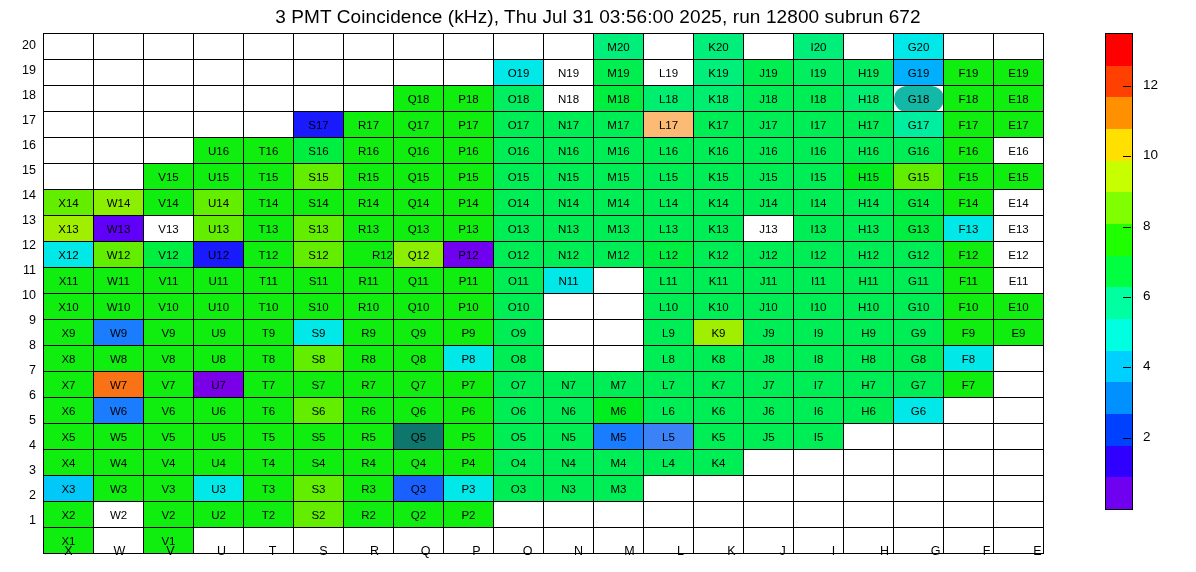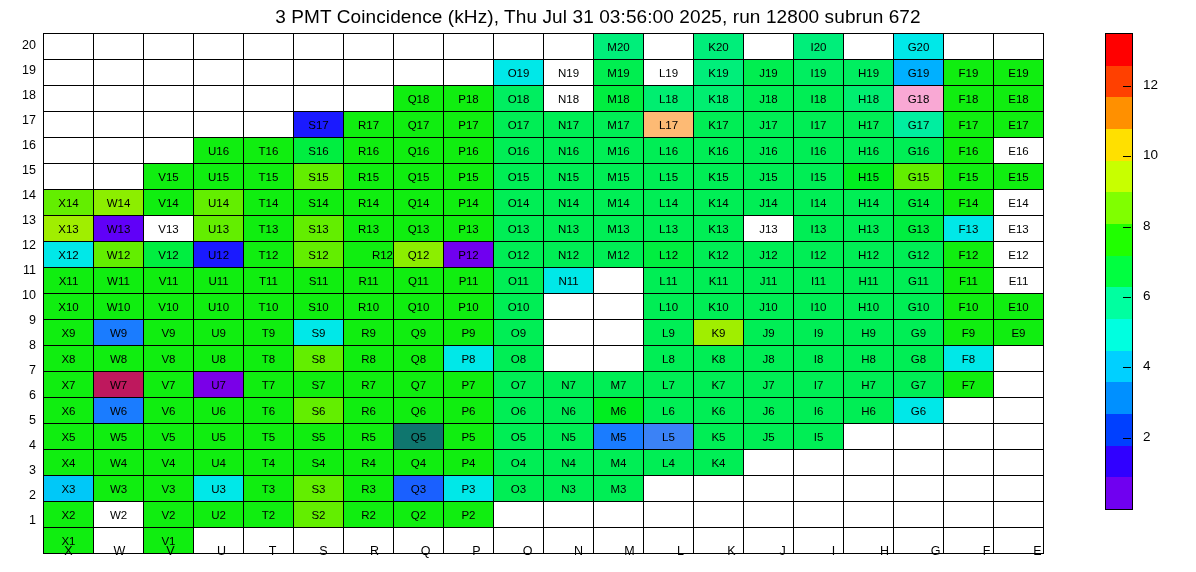--- a/index.html
+++ b/index.html
@@ -127,21 +127,21 @@
             <td style="background: rgb(16, 238, 16);">Q18</td>
             <td style="background: rgb(16, 238, 16);">P18</td>
             <td style="background: rgb(0, 238, 96);">O18</td>
             <td class="empty" style="background: rgb(255, 255, 255);">N18</td>
             <td style="background: rgb(0, 238, 64);">M18</td>
             <td style="background: rgb(0, 238, 112);">L18</td>
             <td style="background: rgb(0, 238, 112);">K18</td>
             <td style="background: rgb(0, 238, 85);">J18</td>
             <td style="background: rgb(0, 238, 85);">I18</td>
             <td style="background: rgb(0, 238, 112);">H18</td>
-            <td style="background: #f9a8d4;">G18</td>
+            <td style="background: #14b8a6; border-radius: 13px;">G18</td>
             <td style="background: rgb(16, 238, 16);">F18</td>
             <td style="background: rgb(16, 238, 16);">E18</td>
           </tr>
           <tr>
             <td class="empty"></td>
             <td class="empty"></td>
             <td class="empty"></td>
             <td class="empty"></td>
             <td class="empty"></td>
             <td style="background: rgb(26, 26, 255);">S17</td>
@@ -353,21 +353,21 @@
             <td style="background: rgb(0, 238, 85);">K8</td>
             <td style="background: rgb(0, 238, 85);">J8</td>
             <td style="background: rgb(0, 238, 85);">I8</td>
             <td style="background: rgb(0, 238, 85);">H8</td>
             <td style="background: rgb(0, 238, 85);">G8</td>
             <td style="background: rgb(0, 232, 232);">F8</td>
             <td class="empty"></td>
           </tr>
           <tr>
             <td style="background: rgb(16, 238, 16);">X7</td>
-            <td style="background: #be185d;">W7</td>
+            <td style="background: #f97316;">W7</td>
             <td style="background: rgb(16, 238, 16);">V7</td>
             <td style="background: rgb(122, 0, 232);">U7</td>
             <td style="background: rgb(16, 238, 16);">T7</td>
             <td style="background: rgb(16, 238, 16);">S7</td>
             <td style="background: rgb(16, 238, 16);">R7</td>
             <td style="background: rgb(16, 238, 16);">Q7</td>
             <td style="background: rgb(16, 238, 16);">P7</td>
             <td style="background: rgb(0, 238, 85);">O7</td>
             <td style="background: rgb(0, 238, 85);">N7</td>
             <td style="background: rgb(0, 238, 85);">M7</td>

